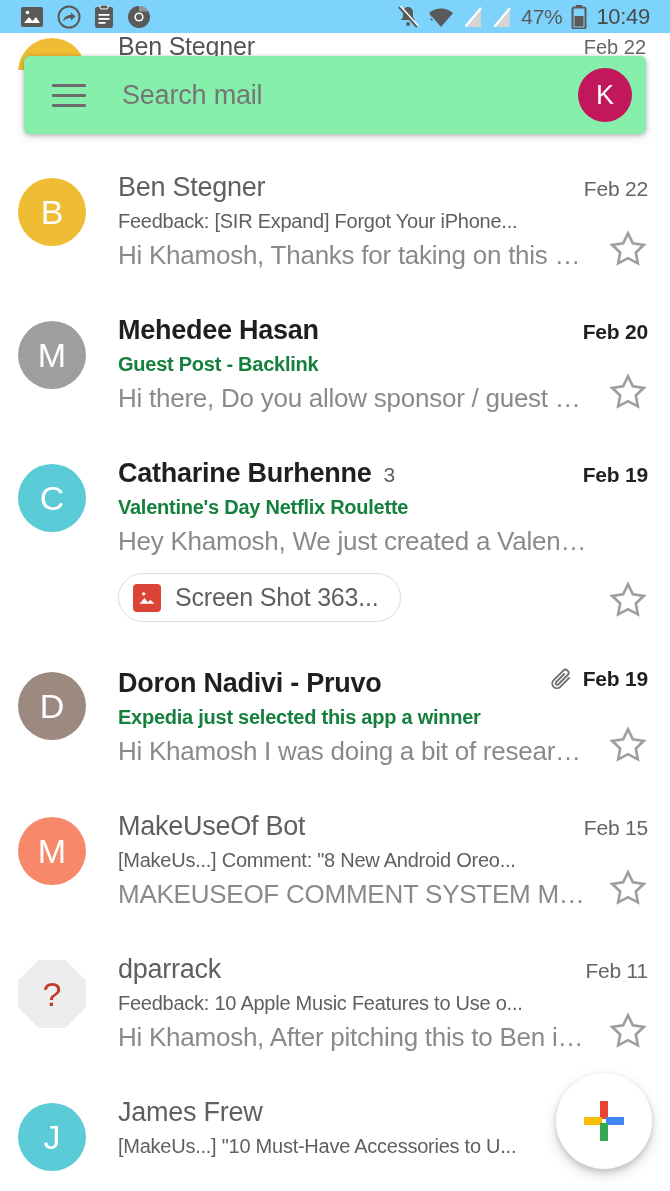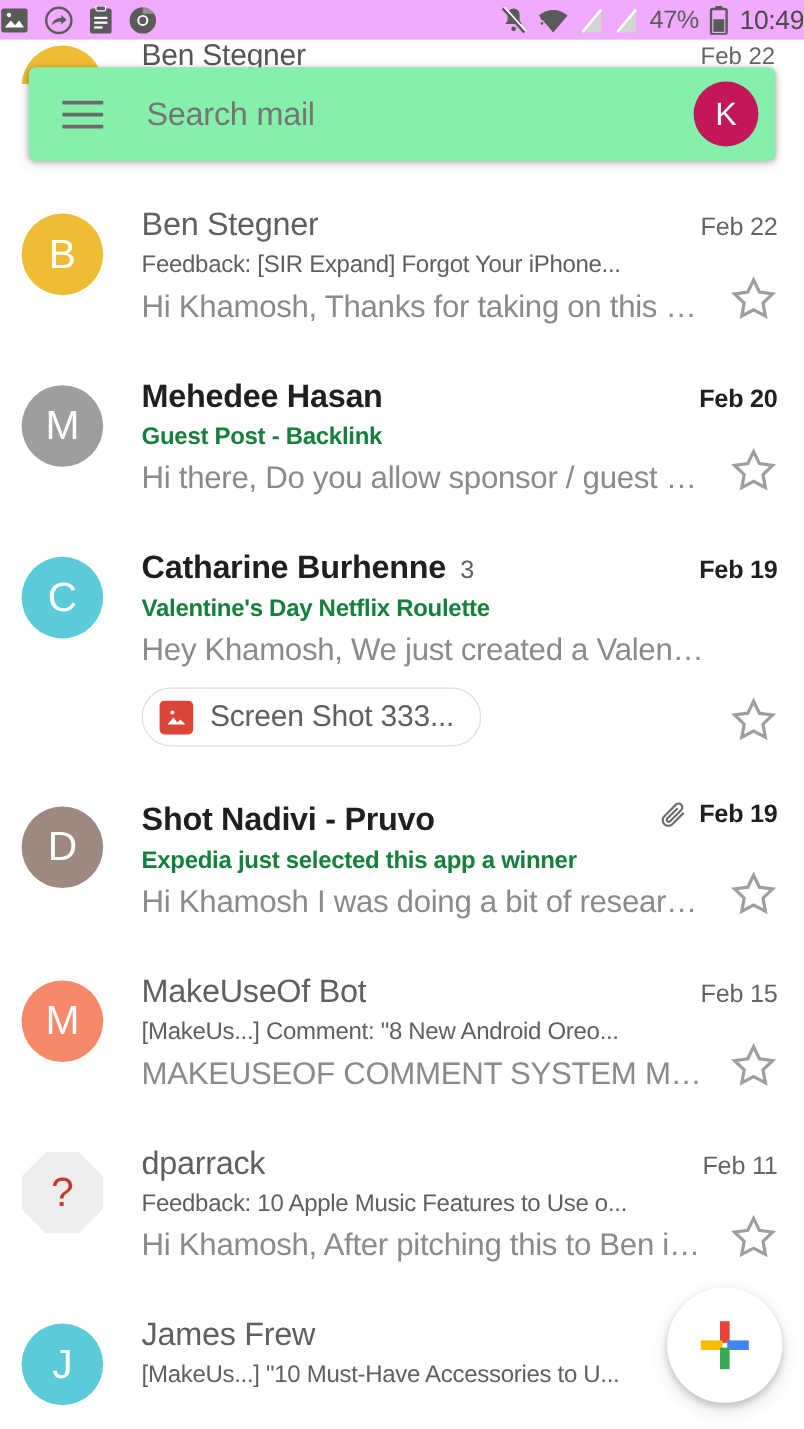--- a/index.html
+++ b/index.html
@@ -8,23 +8,23 @@
     background: #ffffff;
     font-family: "Liberation Sans", sans-serif;
     overflow: hidden;
   }
   #app { position: relative; width: 670px; height: 1191px; background: #fff; }
 
   
   .statusbar {
     position: absolute; top: 0; left: 0;
     width: 670px; height: 33px;
-    background: #f0abfc;
+    background: #7dd3fc;
     display: flex; align-items: center;
-    padding: 0 0;
+    padding: 0 20px;
     z-index: 40;
   }
   .sb-left { display: flex; align-items: center; gap: 13px; }
   .sb-right { margin-left: auto; display: flex; align-items: center; gap: 9px; }
   .sb-ico { display: block; }
   .sb-pct {
     font-size: 21px; color: #5a5a5a; letter-spacing: -0.3px;
     font-family: "Liberation Sans", sans-serif;
   }
   .sb-clock {
@@ -294,32 +294,32 @@
             <span class="meta">
               <span class="date">Feb 19</span>
             </span>
           </div><div class="subject">Valentine's Day Netflix Roulette</div><div class="snippet">Hey Khamosh, We just created a Valentine's D...</div><div class="attach-chip">
             <span class="attach-ico">
               <svg viewBox="0 0 24 24" width="20" height="20">
                 <path d="M3 19l6-7 4 5 3-3 5 5z" fill="#fff"></path>
                 <circle cx="8" cy="7" r="2" fill="#fff"></circle>
               </svg>
             </span>
-            <span class="attach-name">Screen Shot 333...</span>
+            <span class="attach-name">Screen Shot 363...</span>
           </div><span class="star"><svg viewBox="0 0 24 24" width="40" height="40" fill="none" stroke="#9e9e9e" stroke-width="1.6">
               <path d="M12 2.6l2.9 6 6.6.9-4.8 4.6 1.2 6.5L12 17.5 6.1 20.6l1.2-6.5L2.5 9.5l6.6-.9z"></path>
             </svg></span></div>
       </div>
       <div class="mailrow unread">
         <div class="avatar" style="background:#9C8A80">
           <span>D</span>
         </div>
         <div class="rowbody">
           <div class="line1">
-            <span class="sender">Shot Nadivi - Pruvo</span>
+            <span class="sender">Doron Nadivi - Pruvo</span>
             <span class="meta">
               <svg viewBox="0 0 24 24" width="26" height="26" fill="none" stroke="#6e6e6e" stroke-width="1.7">
                 <path d="M20 10.5l-8.7 8.7a4.3 4.3 0 01-6.1-6.1l8.9-8.9a2.9 2.9 0 014.1 4.1l-8.8 8.8a1.5 1.5 0 01-2.1-2.1l8.1-8.1"></path>
               </svg>
               <span class="date">Feb 19</span>
             </span>
           </div>
           <div class="subject">Expedia just selected this app a winner</div>
           <div class="snippet">Hi Khamosh I was doing a bit of research on alt...</div>
           <span class="star"><svg viewBox="0 0 24 24" width="40" height="40" fill="none" stroke="#9e9e9e" stroke-width="1.6">

